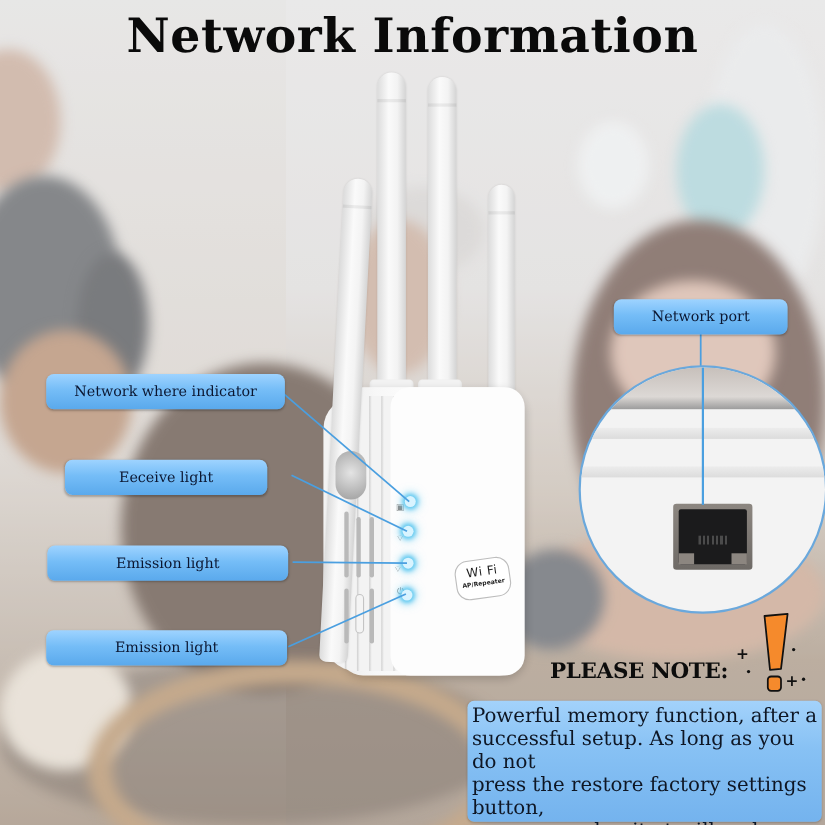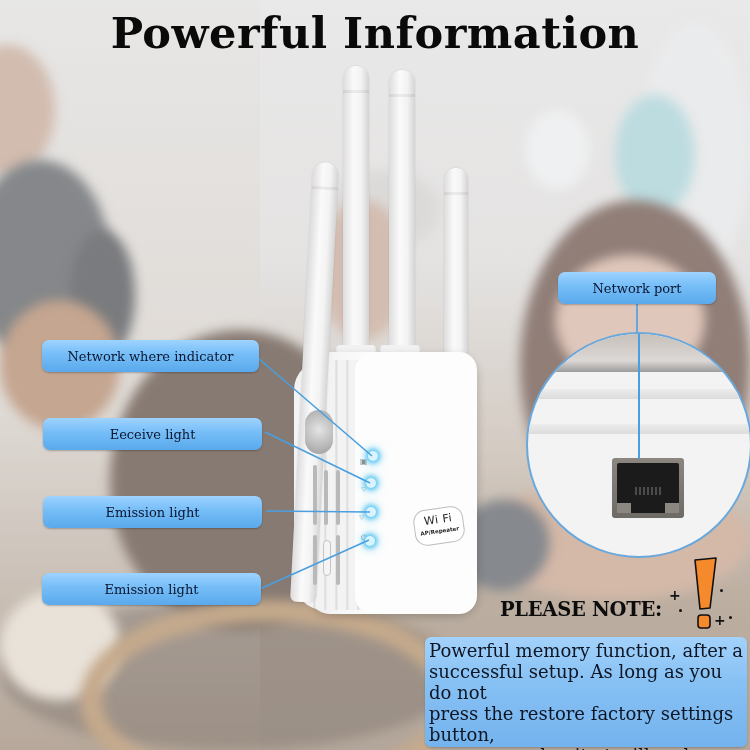--- a/index.html
+++ b/index.html
@@ -120,21 +120,21 @@
   <div class="blob woman-hair"></div>
   <div class="blob woman-face"></div>
   <div class="blob woman-arm"></div>
   <div class="blob tablet"></div>
   <div class="blob floor-shade"></div>
   <div class="blob book"></div>
   <div class="blob lamp-chair"></div>
   <div class="veil"></div>
 </div>
 
-<h1 class="title">Powerful Information</h1>
+<h1 class="title">Network Information</h1>
 
 <div>
   <div class="antenna ant2"></div>
   <div class="antenna ant3"></div>
   <div class="ant-base base2"></div>
   <div class="ant-base base3"></div>
   <div class="antenna ant4"></div>
   <div class="dev-body"></div>
   <div class="dev-side"></div>
   <div class="dev-front"></div>
@@ -167,21 +167,21 @@
     <line x1="258" y1="358" x2="372" y2="456"></line>
     <line x1="265" y1="432" x2="370" y2="483"></line>
     <line x1="266" y1="511" x2="370" y2="512"></line>
     <line x1="262" y1="588" x2="369" y2="540"></line>
     <line x1="637" y1="303" x2="637" y2="455"></line>
   </g>
   <circle cx="637" cy="455" r="3" fill="#8ae0ff"></circle>
 </svg>
 
 <div class="label" style="left:42px;top:340px;width:217px">Network where indicator</div>
-<div class="label" style="left:43px;top:418px;width:219px">Eeceive light</div>
+<div class="label" style="left:59px;top:418px;width:184px">Eeceive light</div>
 <div class="label" style="left:43px;top:496px;width:219px">Emission light</div>
 <div class="label" style="left:42px;top:573px;width:219px">Emission light</div>
 <div class="label" style="left:558px;top:272px;width:158px">Network port</div>
 
 <div class="zoom-circle">
   <div class="zc-top"></div>
   <div class="zc-ridge" style="top:55px"></div>
   <div class="zc-ridge" style="top:90px"></div>
   <div class="rj45">
     <div class="rj45-inner">

